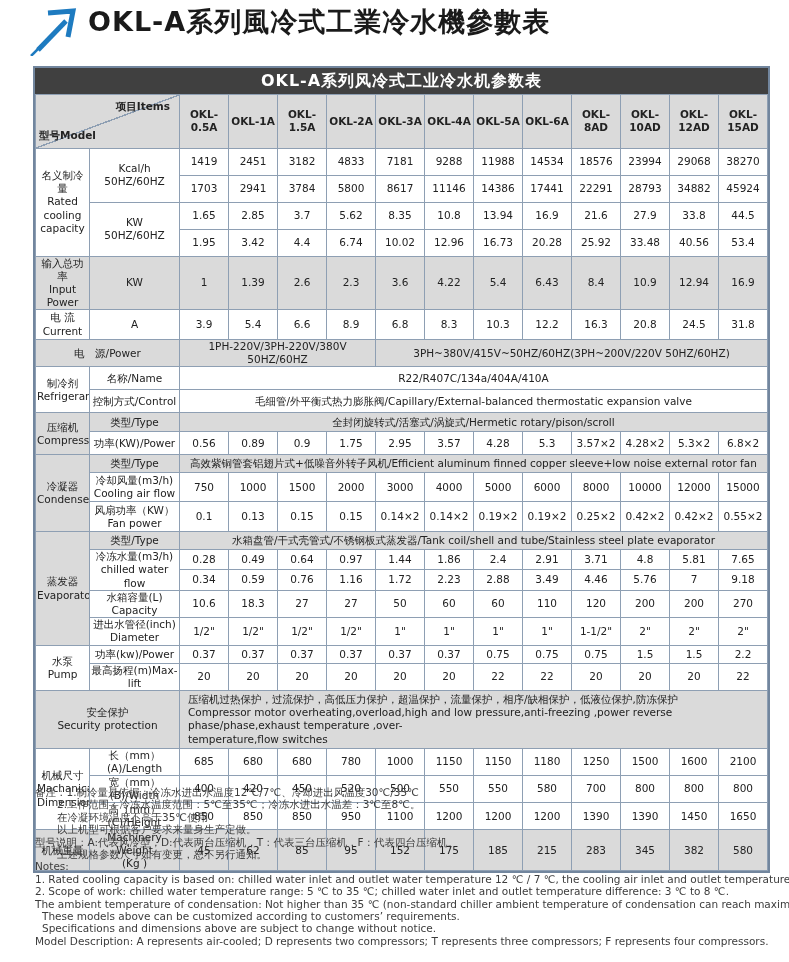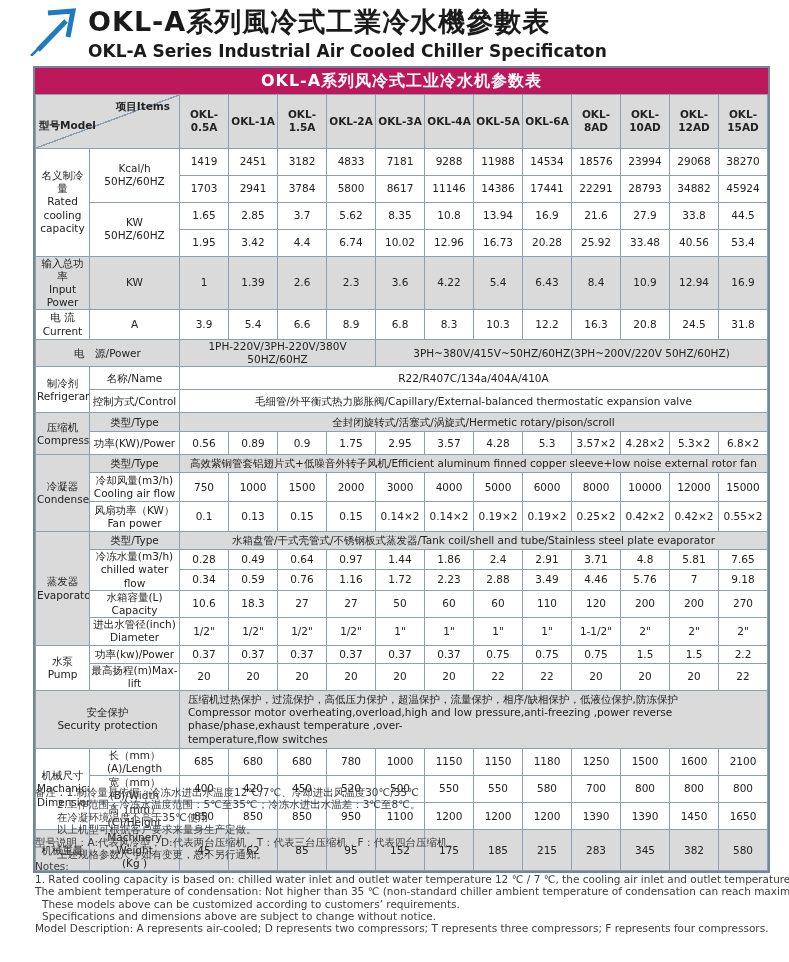--- a/index.html
+++ b/index.html
@@ -8,37 +8,37 @@
 
   
   .hdr{position:absolute;left:28px;top:4px;display:flex;align-items:flex-start;}
   .logo{width:52px;height:52px;margin-right:8px;flex:0 0 auto;}
   .hdr-titles{padding-top:2px;}
   .t-zh{font-size:27px;font-weight:600;color:#1a1a1a;letter-spacing:1px;line-height:32px;}
   .t-en{font-size:17px;font-weight:600;color:#1a1a1a;line-height:22px;margin-top:2px;}
 
   
   .spec-wrap{position:absolute;left:33px;top:66px;width:737px;border:2px solid #72869E;box-sizing:border-box;}
-  .bar{background:#be185d;color:#fff;text-align:center;font-size:16px;font-weight:600;
+  .bar{background:#404040;color:#fff;text-align:center;font-size:16px;font-weight:600;
        height:26px;line-height:26px;letter-spacing:1px;}
   table{border-collapse:collapse;table-layout:fixed;width:100%;}
   col.c-cat{width:54px;} col.c-item{width:90px;}
   th,td{border:1px solid #8E9FB3;padding:0 1px;text-align:center;vertical-align:middle;
         font-size:10.5px;line-height:1.25;white-space:pre-line;overflow:hidden;box-sizing:border-box;}
   thead tr{height:30px;background:#DADADA;}
   th{font-weight:600;font-size:10.5px;color:#222;}
   tr.gray td{background:#DADADA;}
   td.gray-cell{background:#DADADA;}
   td.lbl{color:#222;}
   td.val{color:#222;}
   td.span-l{text-align:left;padding:2px 8px;}
   .corner{position:relative;padding:0;}
   .corner .diag{position:absolute;inset:0;
      background:linear-gradient(to bottom right,transparent 49.3%,#8E9FB3 49.3%,#8E9FB3 50.7%,transparent 50.7%);}
-  .corner .c-model{position:absolute;left:3px;bottom:15px;font-weight:600;font-size:10.5px;}
+  .corner .c-model{position:absolute;left:3px;bottom:5px;font-weight:600;font-size:10.5px;}
   .corner .c-items{position:absolute;right:9px;top:5px;font-weight:600;font-size:10.5px;}
 
   
   .notes{position:absolute;left:35px;top:786px;width:742px;font-size:10.5px;color:#3c3c3c;}
   .note-line{line-height:12.4px;white-space:nowrap;}
   .note-line.ind{padding-left:22px;}
   .note-line.ind2{padding-left:7px;}
 </style>
 </head>
 <body>
@@ -46,21 +46,20 @@
 <div class="page">
 
   <div class="hdr">
     <svg class="logo" viewBox="0 0 52 52">
       <path d="M10 46 L38 17" stroke="#1E7BC0" stroke-width="5" fill="none"></path>
       <path d="M20 9 L45 7 L40 33" stroke="#1E7BC0" stroke-width="5" fill="none" stroke-linejoin="miter"></path>
       <path d="M3 52 L14 41" stroke="#1E7BC0" stroke-width="2.5" fill="none"></path>
     </svg>
     <div class="hdr-titles">
       <div class="t-zh">OKL-A系列風冷式工業冷水機參數表</div>
-      <div class="t-en">OKL-A Series Industrial Air Cooled Chiller Specificaton</div>
     </div>
   </div>
 
   <div class="spec-wrap">
     <div class="bar">OKL-A系列风冷式工业冷水机参数表</div>
     <table id="spec-table">
       <colgroup>
         <col class="c-cat">
           <col class="c-item">
         <col>
@@ -451,20 +450,21 @@
         <div class="note-line">备注：1.制冷量是依据：冷冻水进出水温度12℃/7℃、冷却进出风温度30℃/35℃</div>
         <div class="note-line ind">2.工作范围：冷冻水温度范围：5℃至35℃；冷冻水进出水温差：3℃至8℃。</div>
         <div class="note-line ind">在冷凝环境温度不高于35℃使用</div>
         <div class="note-line ind">以上机型可根据客户要求来量身生产定做。</div>
         <div class="note-line">型号说明：A:代表风冷型，D:代表两台压缩机，T：代表三台压缩机，F：代表四台压缩机。</div>
         <div class="note-line ind">上述规格参数尺寸如有变更，恕不另行通知。</div>
       </div>
     <div id="notes-en">
         <div class="note-line">Notes:</div>
         <div class="note-line">1. Rated cooling capacity is based on: chilled water inlet and outlet water temperature 12 ℃ / 7 ℃, the cooling air inlet and outlet temperature 30 ℃ / 35 ℃</div>
+        <div class="note-line">2. Scope of work: chilled water temperature range: 5 ℃ to 35 ℃; chilled water inlet and outlet temperature difference: 3 ℃ to 8 ℃.</div>
         <div class="note-line">The ambient temperature of condensation: Not higher than 35 ℃ (non-standard chiller ambient temperature of condensation can reach maximum 55 ℃, need to order production).</div>
         <div class="note-line ind2">These models above can be customized according to customers’  requirements.</div>
         <div class="note-line ind2">Specifications and dimensions above are subject to change without notice.</div>
         <div class="note-line">Model Description: A represents air-cooled; D represents two compressors; T represents three compressors; F represents four compressors.</div>
       </div>
   </div>
 
 </div>
 
 </body></html>

